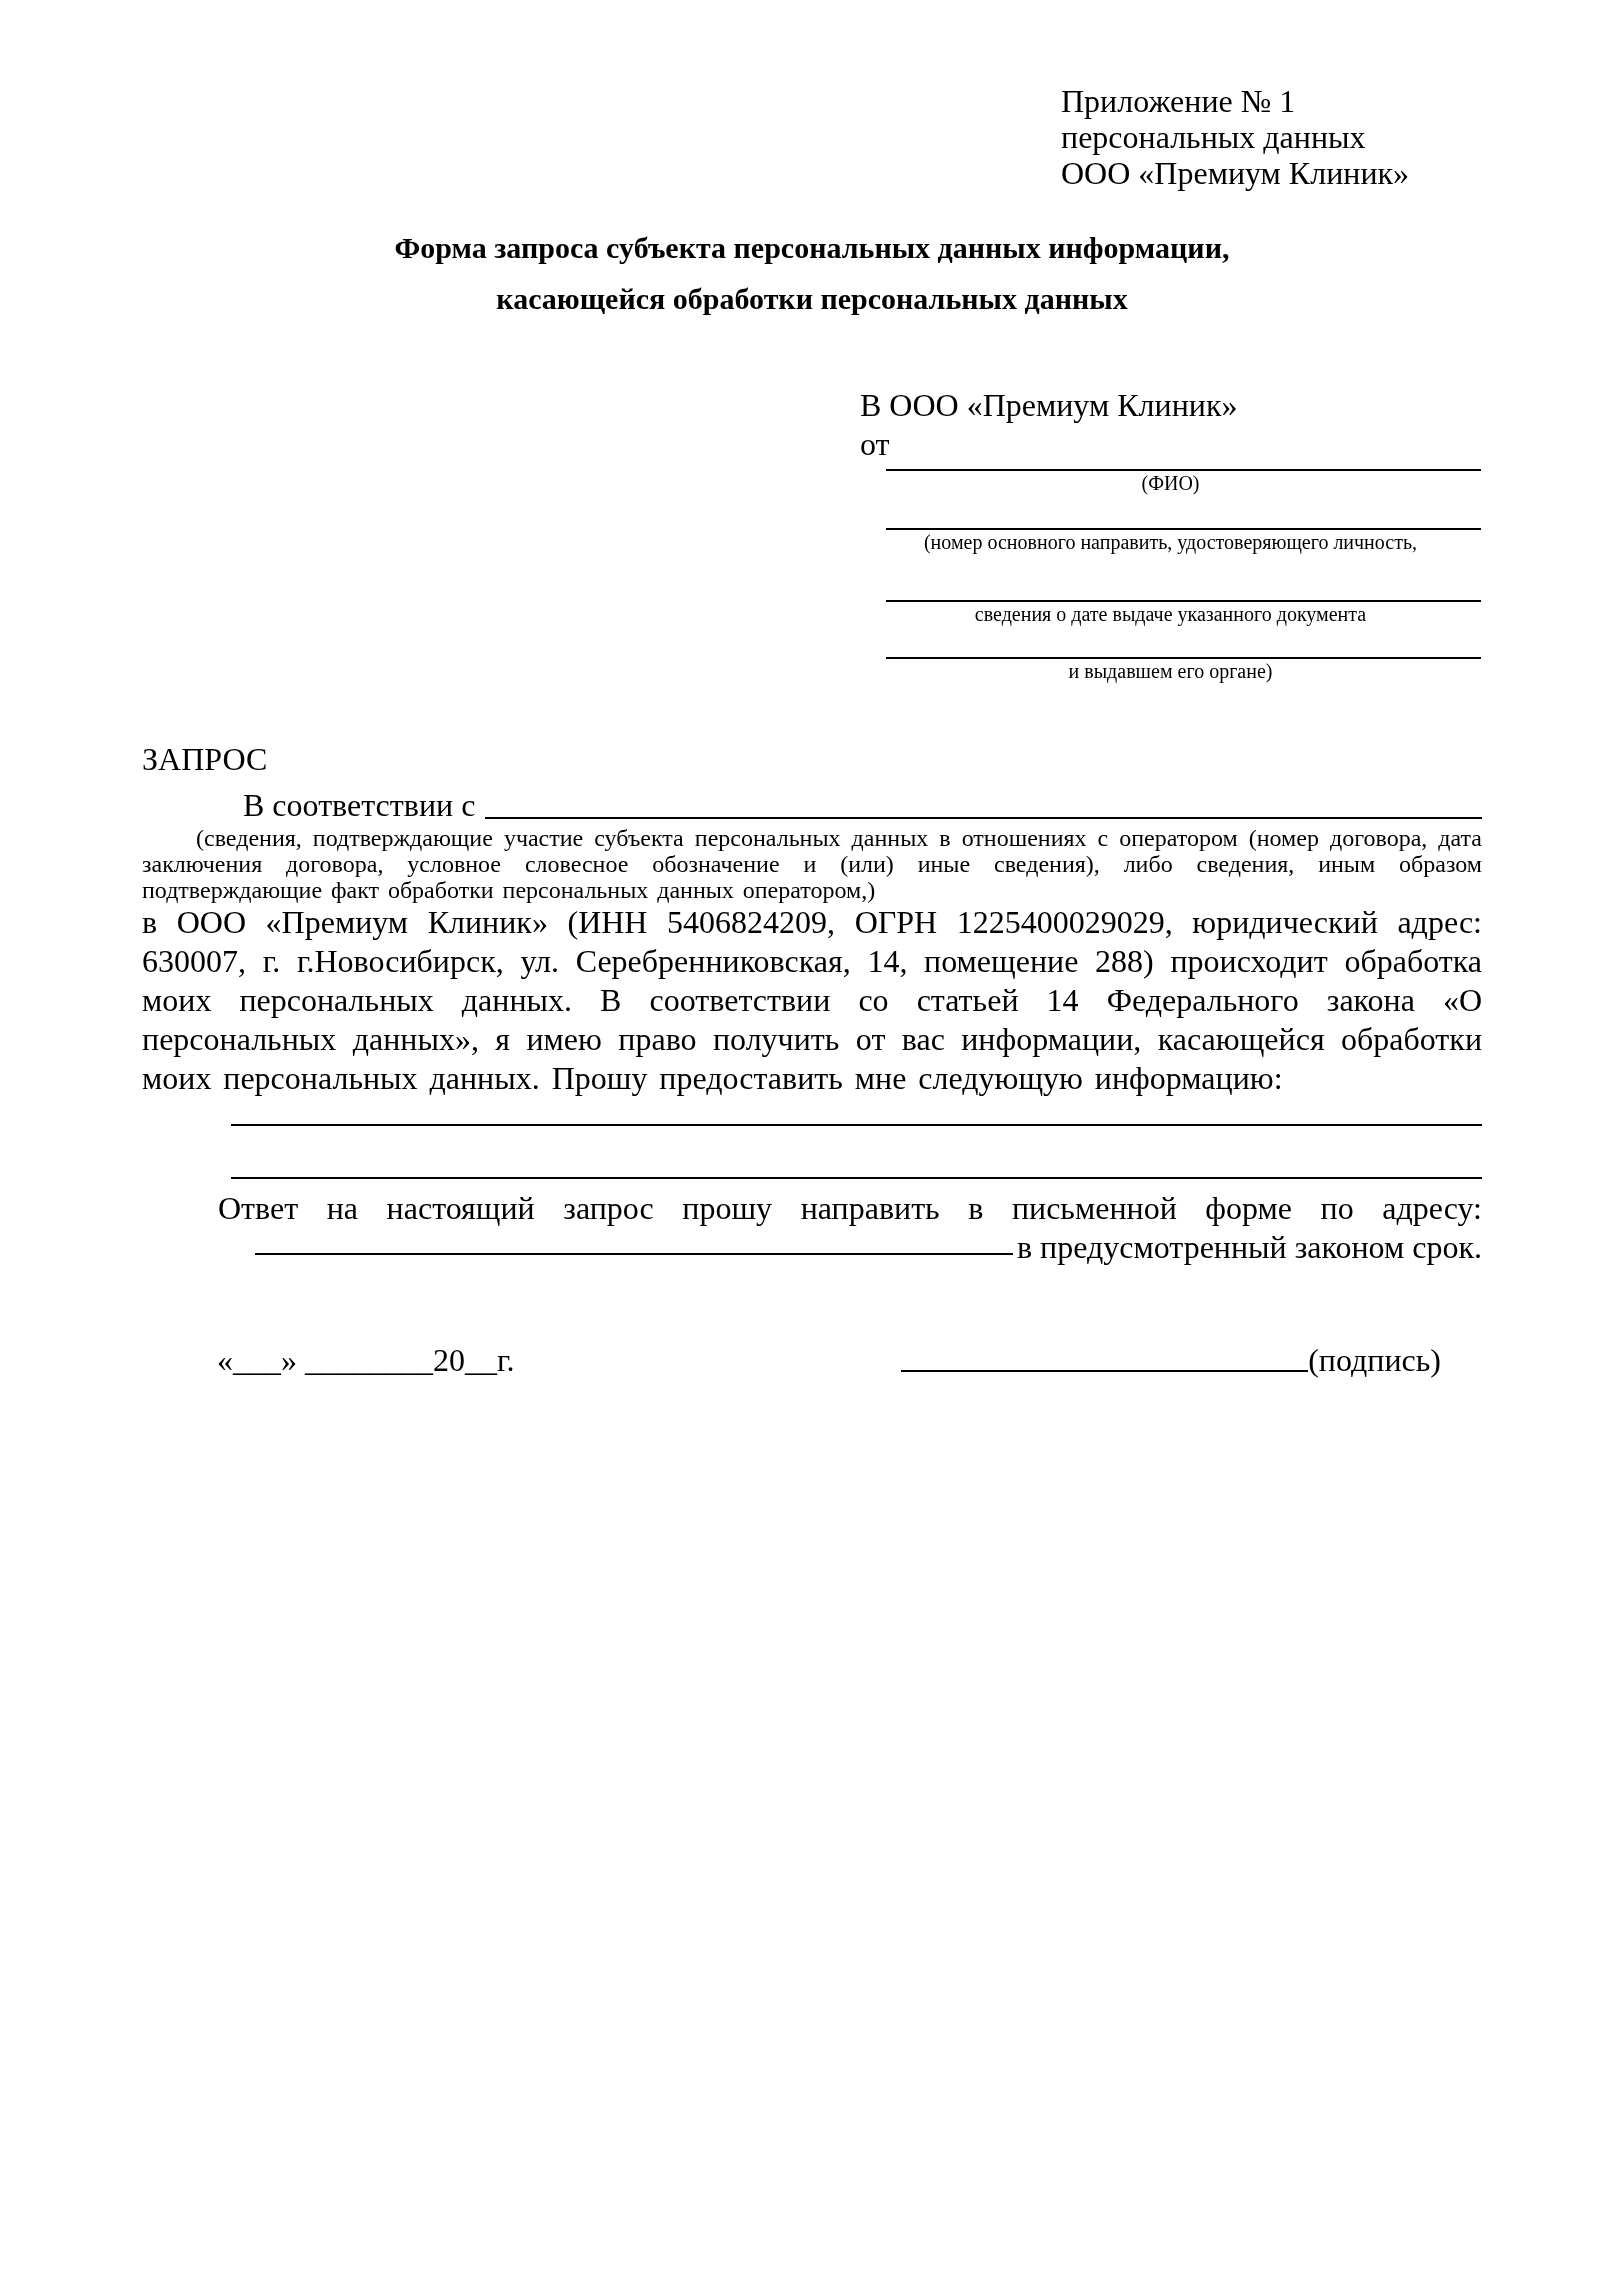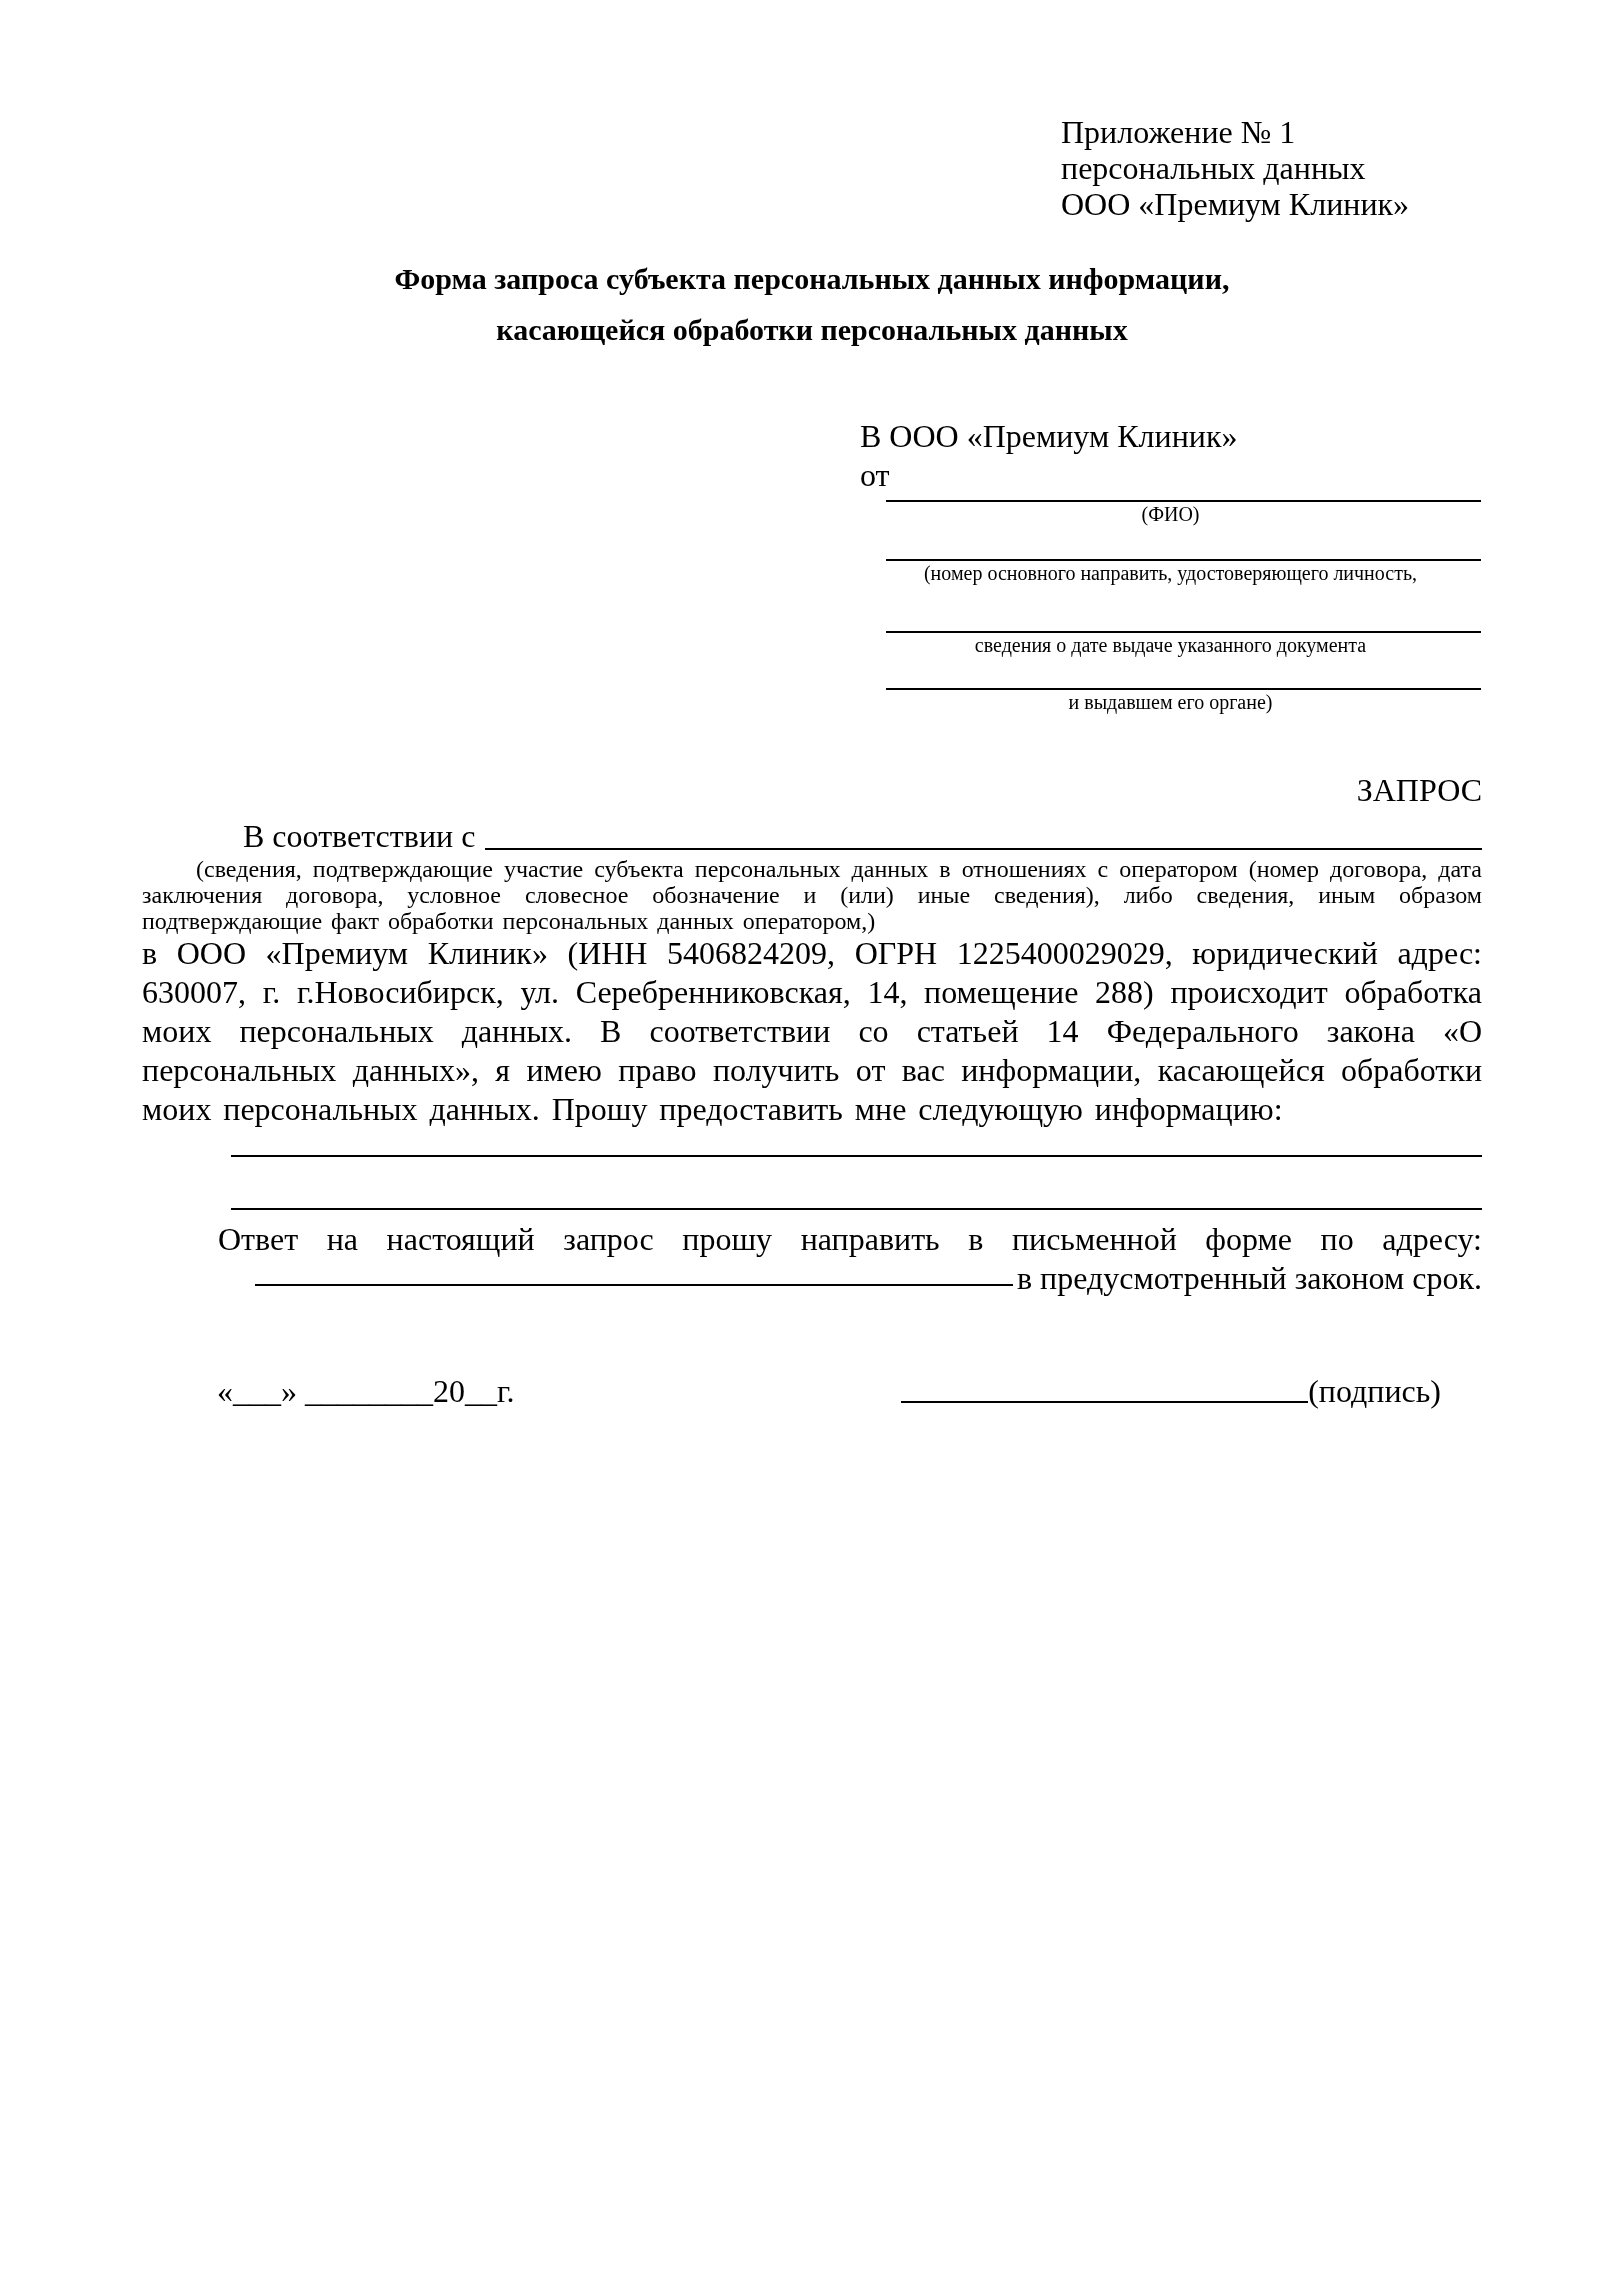--- a/index.html
+++ b/index.html
@@ -14,21 +14,21 @@
     position: absolute;
     left: 142px;
     top: 0;
     width: 1340px;
     font-family: "Liberation Serif", "DejaVu Serif", serif;
     color: #000000;
     font-size: 32px;
     line-height: 39px;
   }
   .appendix {
-    margin-top: 114px;
+    margin-top: 83px;
     margin-left: 919px;
     line-height: 36px;
   }
   .doc-title {
     margin-top: 31px;
     text-align: center;
     font-weight: bold;
     font-size: 30px;
     line-height: 51px;
   }
@@ -46,21 +46,21 @@
     font-size: 20px;
     line-height: 25.5px;
     text-align: center;
   }
   .gap-33 { margin-top: 32px; }
   .gap-45 { margin-top: 44px; }
   .gap-31 { margin-top: 30px; }
   .rule-after-text { margin-top: 4.9px; }
   .request-heading {
     margin-top: 55px;
-    text-align: right;
+    text-align: left;
   }
   .lead-line {
     margin-top: 6.9px;
     display: flex;
     align-items: flex-end;
   }
   .lead-line .lead-text {
     margin-left: 101px;
     white-space: nowrap;
   }

